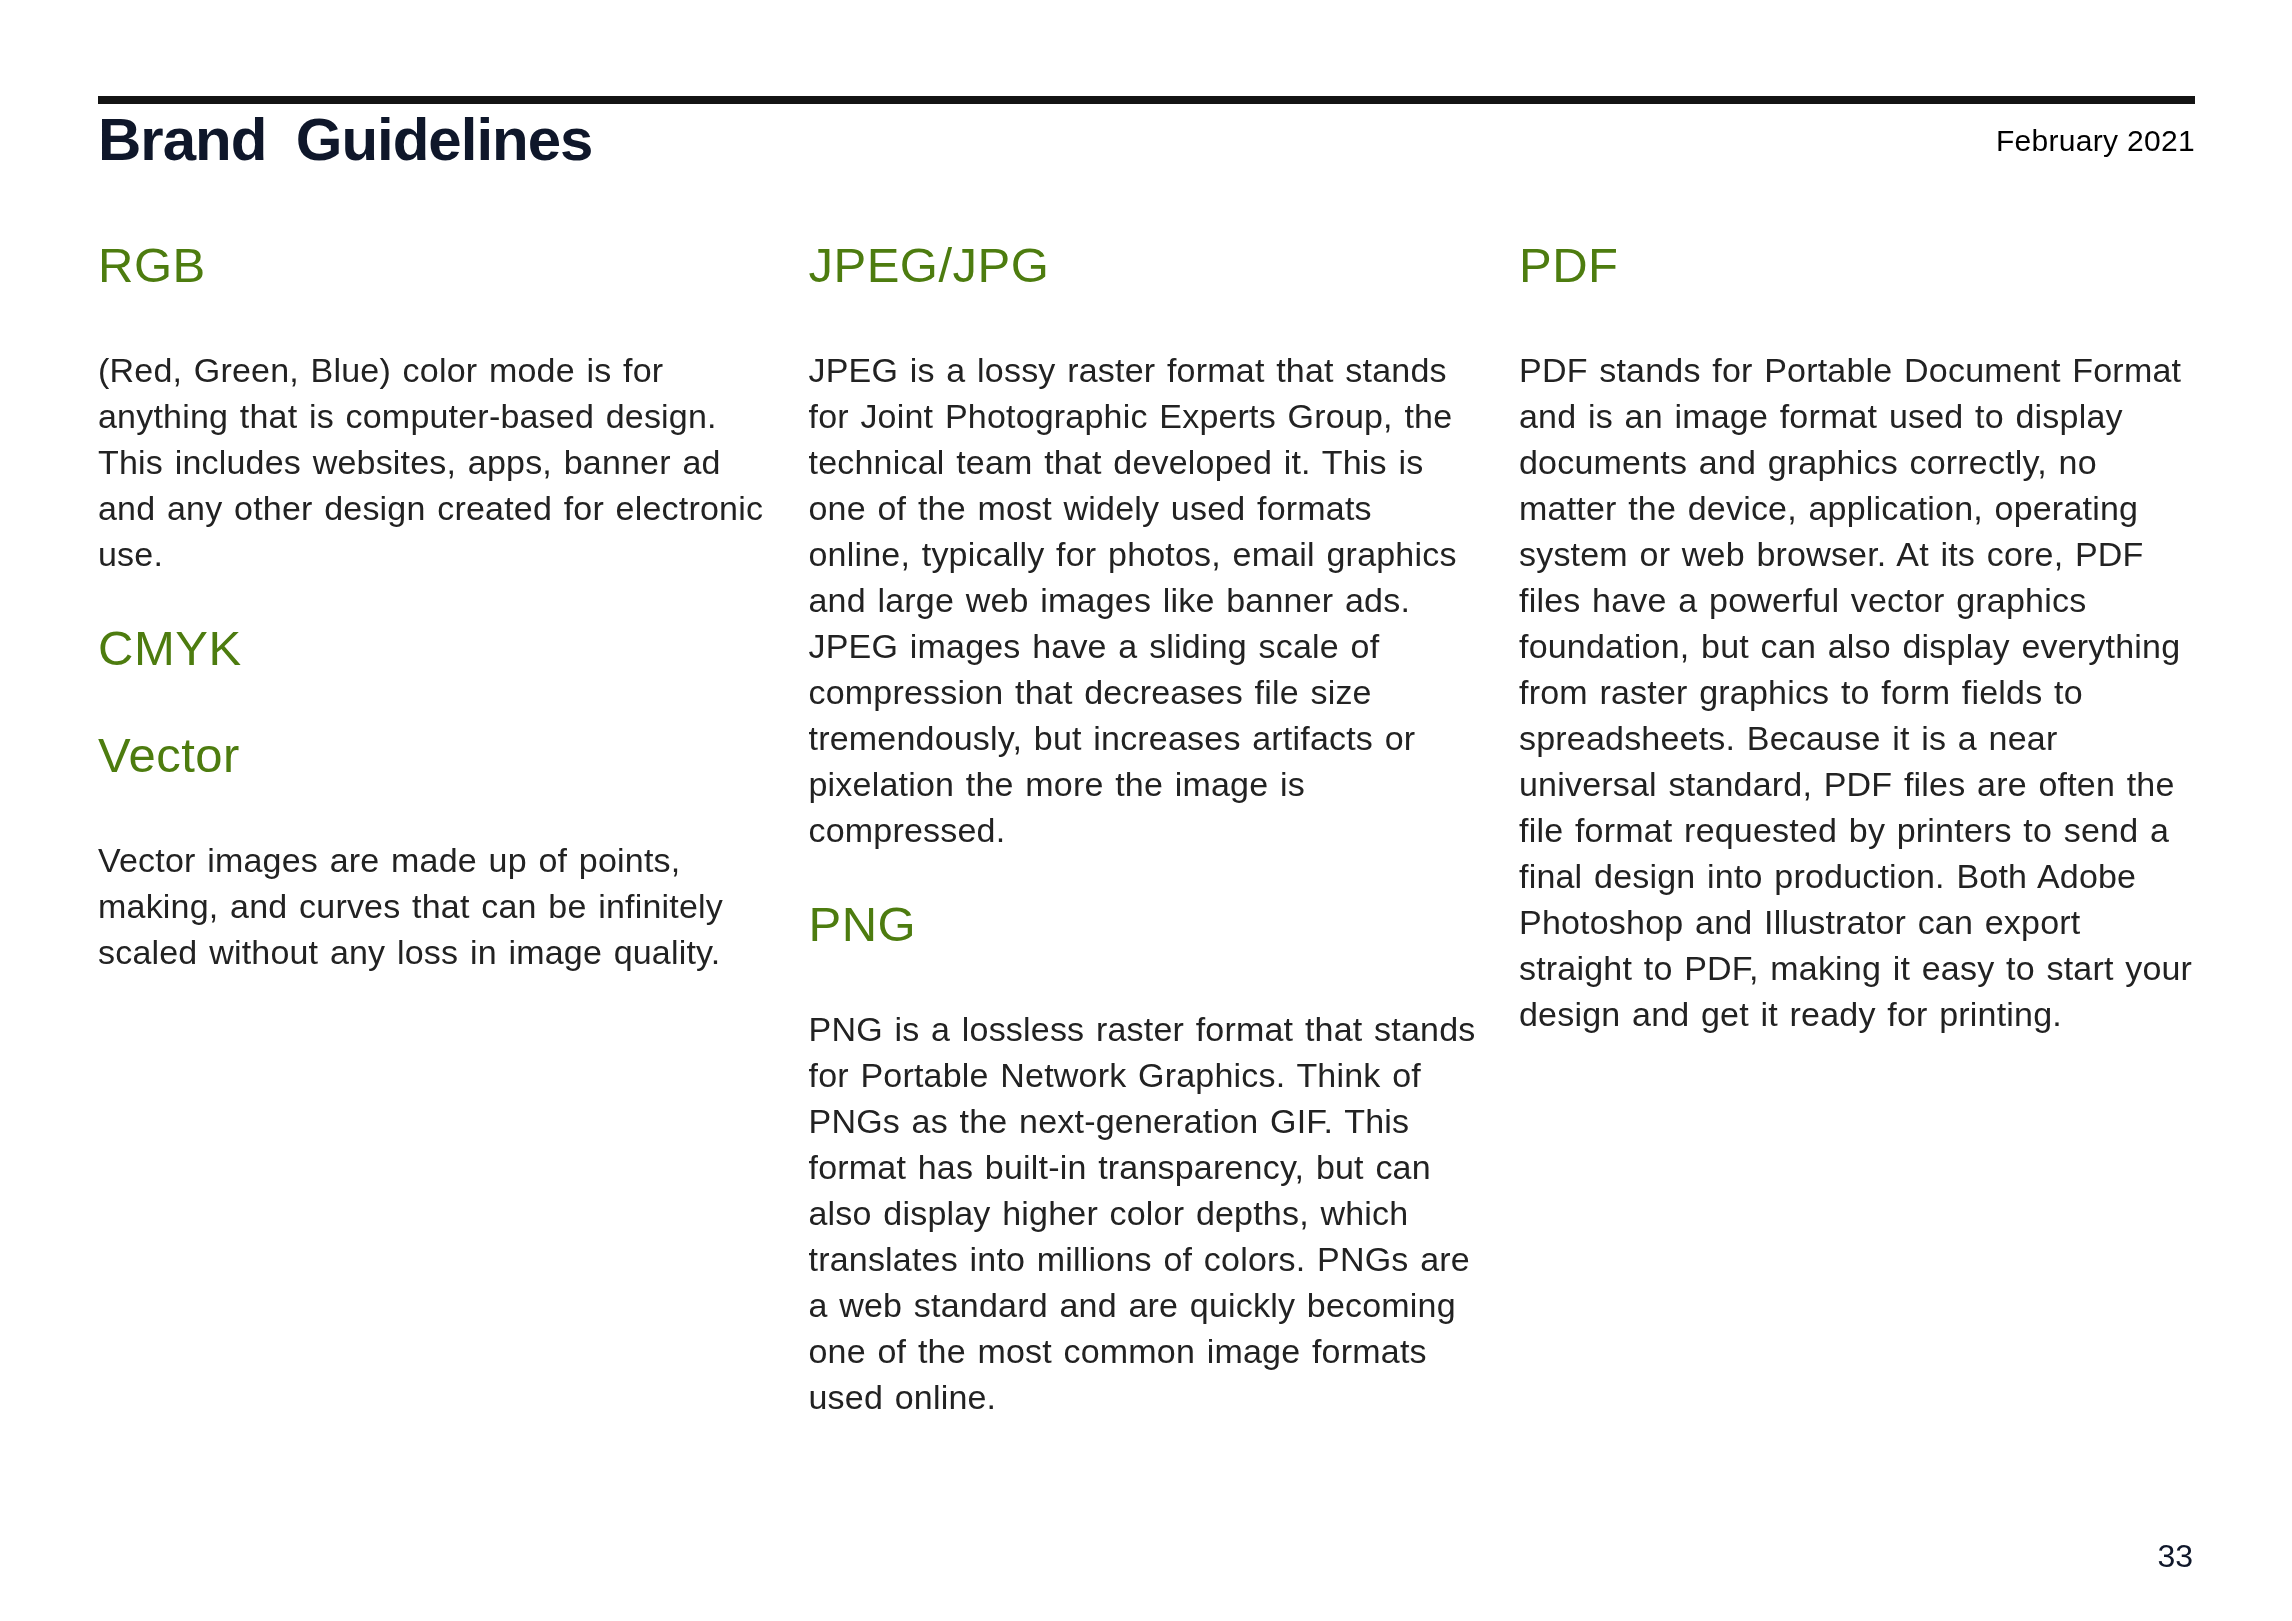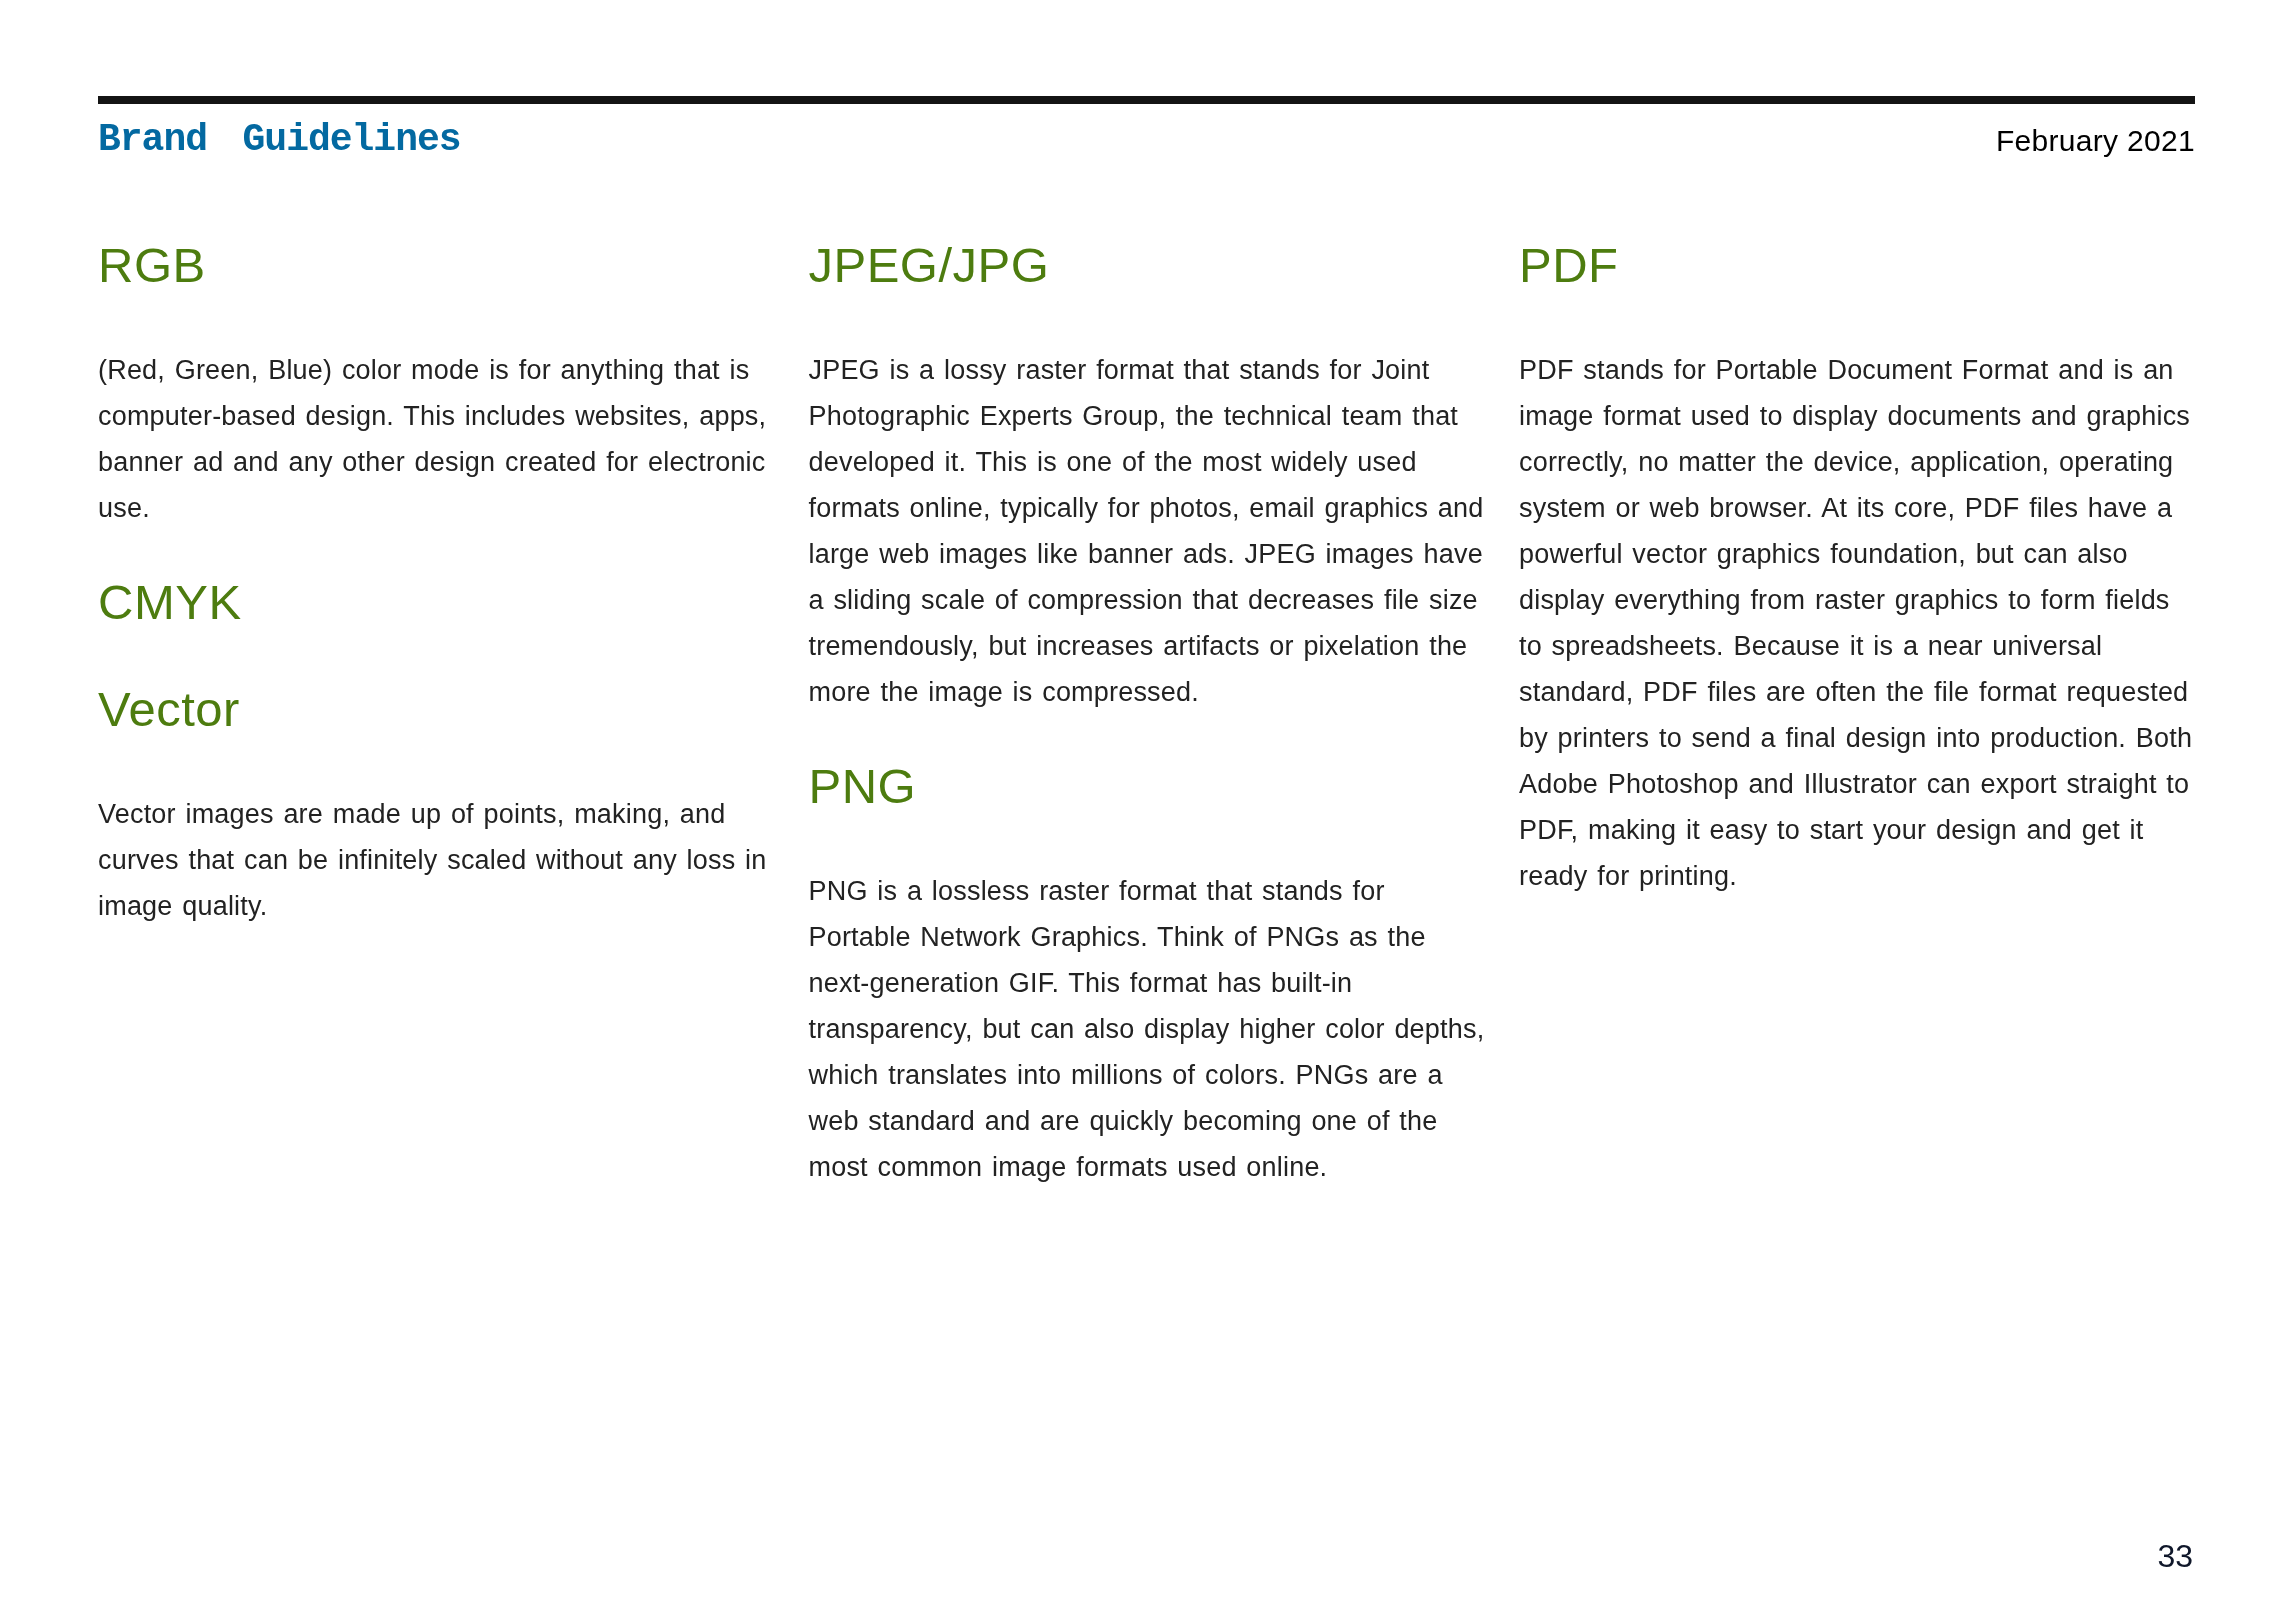--- a/index.html
+++ b/index.html
@@ -22,27 +22,27 @@
     top: 96px;
     width: 2097px;
     height: 7.8px;
     background: #141414;
   }
   .page-title {
     position: absolute;
     left: 98px;
     top: 110px;
     margin: 0;
-    font-family: Liberation Mono, monospace;
-    font-size: 38px;
+    font-family: Liberation Sans, sans-serif;
+    font-size: 60px;
     line-height: 59px;
     font-weight: 600;
     letter-spacing: -1px;
     word-spacing: 13.7px;
-    color: #0369a1;
+    color: #0f172a;
   }
   .header-date {
     position: absolute;
     right: 98px;
     top: 123px;
     font-size: 30px;
     line-height: 35px;
     letter-spacing: 0.3px;
     color: #000000;
   }
@@ -59,21 +59,21 @@
   .section h2 {
     margin: 0 0 56px 0;
     font-size: 49px;
     line-height: 51px;
     font-weight: 400;
     letter-spacing: 0.5px;
     color: #4d7c0f;
   }
   .section p {
     margin: 0 0 46px 0;
-    font-size: 27px;
+    font-size: 34px;
     line-height: 46px;
     font-weight: 400;
     letter-spacing: 0.2px;
     word-spacing: 2px;
     color: #222222;
   }
   .page-number {
     position: absolute;
     right: 100px;
     top: 1539px;

